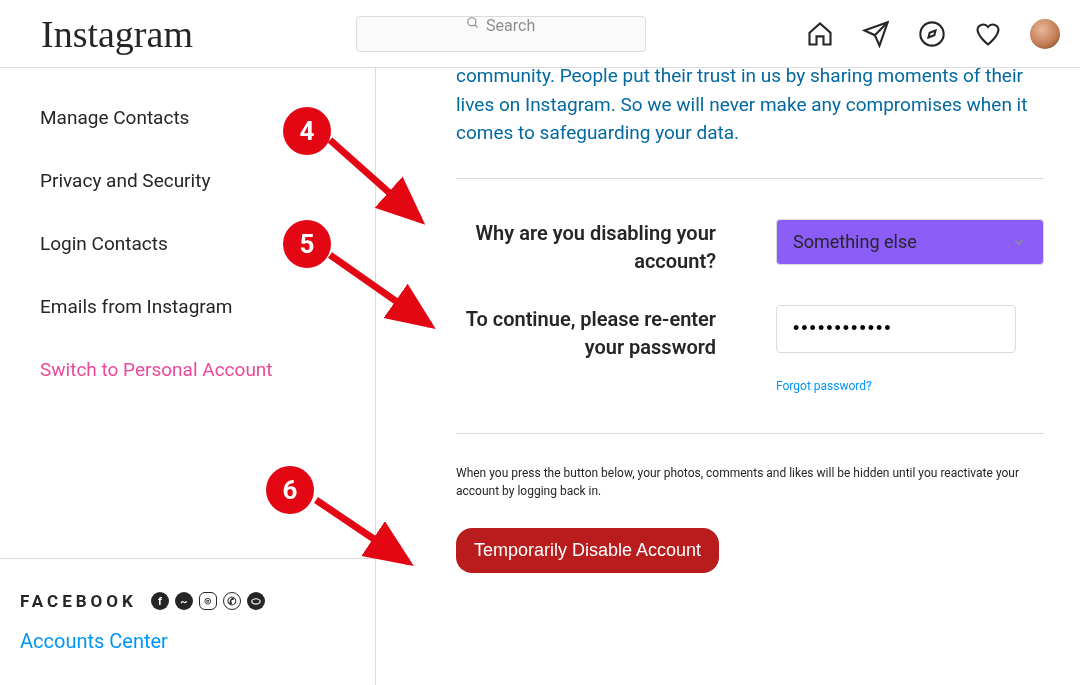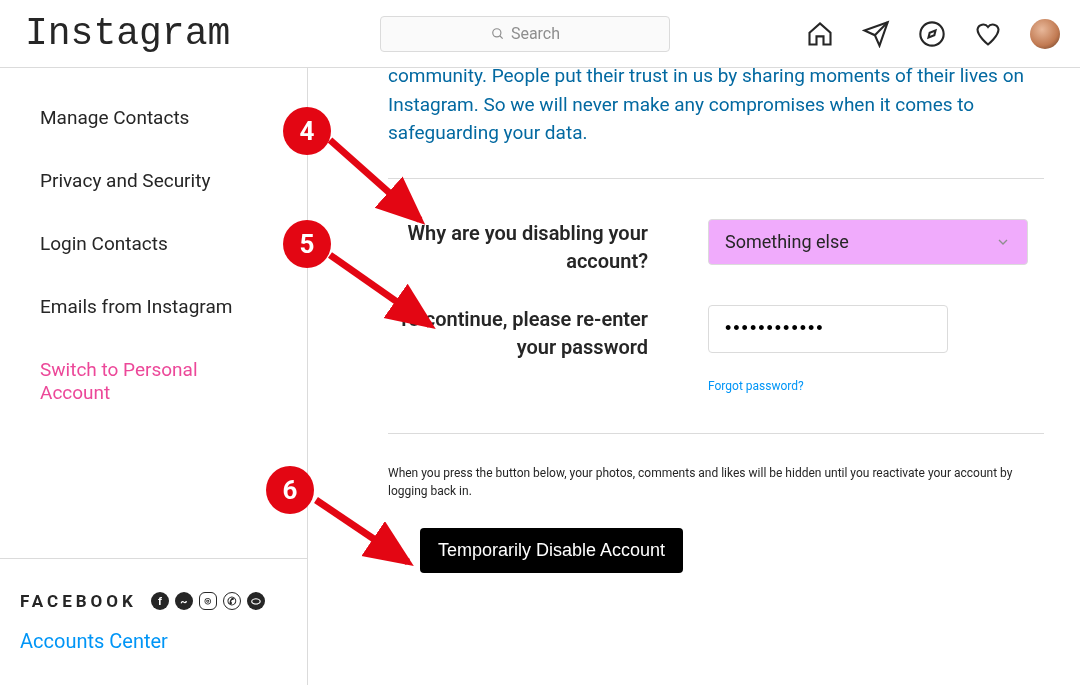--- a/index.html
+++ b/index.html
@@ -1,54 +1,54 @@
 <!DOCTYPE html>
 <html><head>
   <meta charset="utf-8">
   <style>
     * { margin: 0; padding: 0; box-sizing: border-box; }
     body { font-family: -apple-system, BlinkMacSystemFont, "Segoe UI", Roboto, Helvetica, Arial, sans-serif; background: #fff; color: #262626; width: 1080px; height: 685px; overflow: hidden; }
     
     .topbar { height: 68px; border-bottom: 1px solid #dbdbdb; display: flex; align-items: center; padding: 0 20px; }
-    .logo { font-family: Liberation Mono, monospace; font-size: 38px; font-weight: 500; letter-spacing: 0px; margin-left: 5px; }
+    .logo { font-family: Liberation Serif, serif; font-size: 38px; font-weight: 500; letter-spacing: 0px; margin-left: 21px; }
     .search-wrap { margin-left: auto; margin-right: auto; position: relative; left: 55px; }
     .search { width: 290px; height: 36px; background: #fafafa; border: 1px solid #dbdbdb; border-radius: 4px; text-align: center; font-size: 16px; color: #8e8e8e; outline: none; }
-    .search-ph { display:flex; align-items:center; justify-content:center; gap:6px; position:absolute; inset:0; pointer-events:none; color:#8e8e8e; font-size:16px;}
+    .search-ph { display:flex; justify-content:center; gap:6px; position:absolute; inset:0; pointer-events:none; color:#8e8e8e; font-size:16px;}
     .topicons { display:flex; gap: 28px; align-items: center; margin-left: auto; }
     .topicons svg { width: 28px; height: 28px; stroke: #262626; fill: none; stroke-width: 1.8; }
     .avatar { width: 30px; height: 30px; border-radius: 50%; background: radial-gradient(circle at 40% 35%, #e8b89a 0%, #c17a52 60%, #5a3520 100%); }
     
     .layout { display: flex; height: calc(685px - 68px); }
-    .sidebar { width: 308px; border-right: 1px solid #dbdbdb; display:flex; flex-direction:column; }
+    .sidebar { width: 376px; border-right: 1px solid #dbdbdb; display:flex; flex-direction:column; }
     .nav-list { padding-top: 18px; flex:1; }
     .nav-item { padding: 20px 40px; font-size: 19px; cursor:pointer; }
     .nav-link { color: #ec4899; }
     .fb-section { border-top: 1px solid #dbdbdb; padding: 32px 20px; }
     .fb-row { display:flex; align-items:center; gap:8px; }
     .fb-logo { font-weight: 700; letter-spacing: 4px; font-size: 17px; }
     .fb-icons { display:flex; gap:6px; margin-left:6px;}
     .fb-icons span { display:inline-flex; width:18px; height:18px; border-radius:50%; background:#262626; color:#fff; align-items:center; justify-content:center; font-size:11px; font-weight:bold;}
     .fb-icons span.outline { background:#fff; border:1.5px solid #262626; color:#262626; border-radius:6px;}
     .accounts-center { margin-top: 18px; color:#0095f6; font-size:20px; font-weight:400; }
     
     .main { flex:1; padding: 0 36px 0 80px; overflow:hidden; position:relative; }
     .intro { font-size: 19px; line-height: 1.5; color:#0369a1; margin-top: -6px; padding-right: 10px;}
     .hr { border:none; border-top:1px solid #dbdbdb; margin: 30px 0 40px; }
     .hr2 { border:none; border-top:1px solid #dbdbdb; margin: 40px 0 30px; }
     
     .form-row { display:flex; align-items:flex-start; gap: 60px; margin-bottom: 30px; }
     .form-label { width: 260px; text-align:right; font-size: 20px; font-weight:600; line-height:1.4; }
     .form-control { flex:1; max-width: 320px; }
-    .select { width:100%; height:46px; border:1px solid #dbdbdb; border-radius:4px; padding:0 16px; font-size:18px; background:#f0abfc; display:flex; align-items:center; justify-content:space-between; cursor:pointer;}
+    .select { width:100%; height:46px; border:1px solid #dbdbdb; border-radius:4px; padding:0 16px; font-size:18px; background:#8b5cf6; display:flex; align-items:center; justify-content:space-between; cursor:pointer;}
     .chev { color:#8e8e8e; }
     .pwd { width: 240px; height:48px; border:1px solid #dbdbdb; border-radius:4px; padding:0 16px; font-size:18px; letter-spacing:2px; }
     .forgot { display:block; margin-top: 26px; color:#0095f6; font-size:12px; text-decoration:none; }
     
     .notice { font-size:12px; line-height:1.5; margin-bottom: 28px; }
-    .disable-btn { background:#000000; color:#fff; border:none; border-radius:4px; padding: 12px 18px; font-size:18px; font-weight:500; cursor:pointer;margin-left:32px;}
+    .disable-btn { background:#b91c1c; color:#fff; border:none; border-radius:16px; padding: 12px 18px; font-size:18px; font-weight:500; cursor:pointer;}
     
     
     .marker { position:absolute; width:48px; height:48px; border-radius:50%; background:#e30613; color:#fff; font-size:26px; font-weight:700; display:flex; align-items:center; justify-content:center; z-index:10; pointer-events:none;}
     .arrow { position:absolute; z-index:9; pointer-events:none; }
   </style>
 </head>
 <body>
 
 <div class="topbar">
   <div class="logo">Instagram</div>

